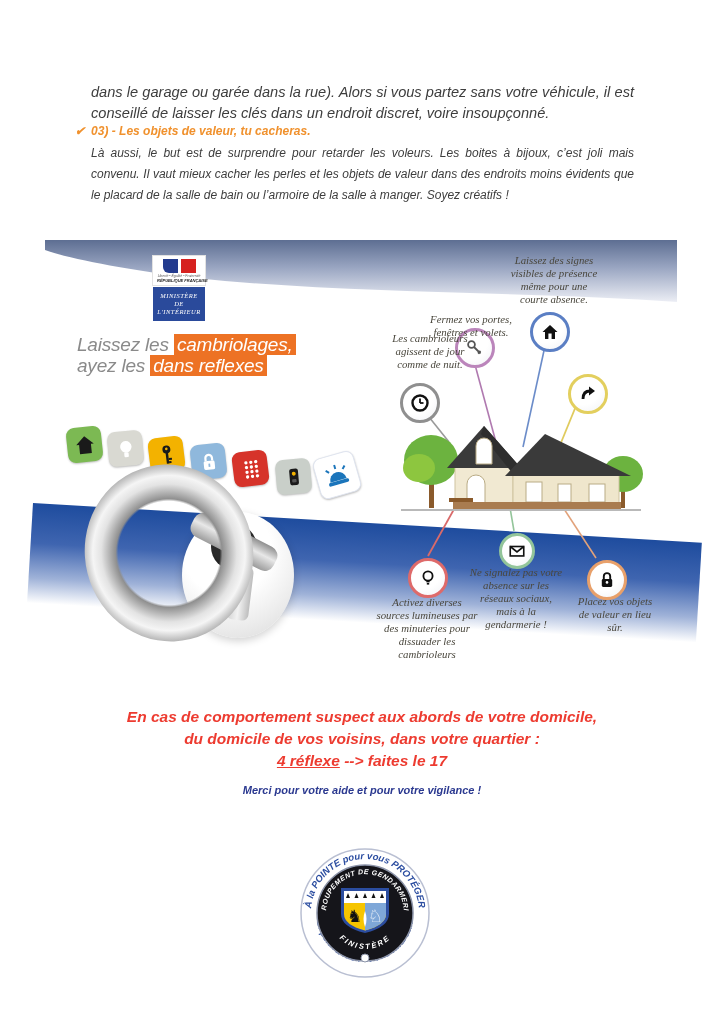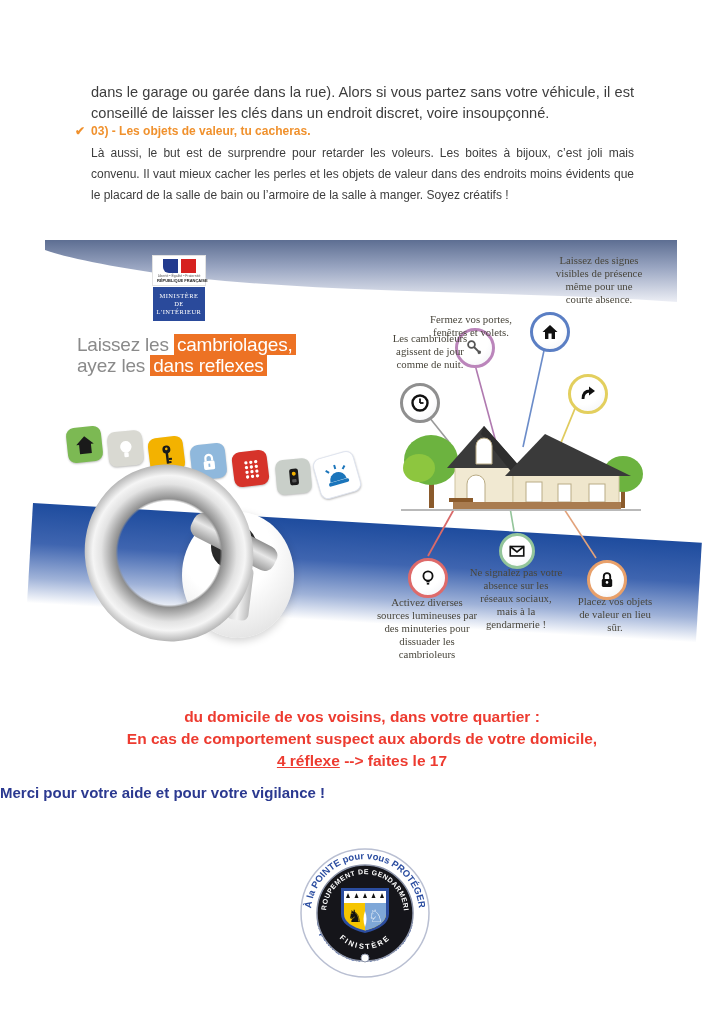--- a/index.html
+++ b/index.html
@@ -1,17 +1,17 @@
 <!DOCTYPE html>
 <html><head>
 <meta charset="utf-8">
 <style>
   html,body{margin:0;padding:0;background:#ffffff;}
   .page{position:relative;width:712px;height:1024px;background:#ffffff;overflow:hidden;
-        font-family:"Liberation Sans",sans-serif;}
+        font-family:"Liberation Sans",sans-serif;font-style:italic;}
 
   
   .bodytext{position:absolute;left:91px;top:82px;width:543px;color:#3d3d3d;
             font-size:14.6px;line-height:21px;text-align:justify;}
   .check-line{position:absolute;left:75px;top:124px;width:560px;color:#f0912d;
               font-weight:bold;font-size:12px;}
   .check-line .mark{margin-right:6px;}
   .bodytext2{position:absolute;left:91px;top:143px;width:543px;color:#3d3d3d;
              font-size:12px;line-height:21px;text-align:justify;}
 
@@ -61,22 +61,22 @@
 
   .bubble{position:absolute;width:34px;height:34px;border-radius:50%;z-index:7;display:flex;
           align-items:center;justify-content:center;
           background:radial-gradient(circle at 35% 28%,#ffffff 55%,#f0f1f5);}
   .co-text{position:absolute;z-index:7;font-family:"Liberation Serif",serif;font-size:10.8px;
            line-height:13px;color:#49463c;text-align:center;}
 
   
   .alert{position:absolute;left:0;top:706px;width:724px;text-align:center;
          font-weight:bold;font-size:15.5px;line-height:22px;}
-  .thanks{position:absolute;left:0;top:784px;width:724px;
-          font-weight:bold;font-size:15px;}
+  .thanks{position:absolute;left:0;top:784px;width:724px;text-align:center;
+          font-weight:bold;font-size:11px;}
   .u{text-decoration:underline;}
 
   .badge{position:absolute;left:297px;top:845px;z-index:2;}
 </style>
 </head>
 <body>
 
 <div class="page">
 
   <div class="bodytext">dans le garage ou garée dans la rue). Alors si vous partez sans votre véhicule, il est conseillé de laisser les clés dans un endroit discret, voire insoupçonné.</div>
@@ -270,29 +270,29 @@
     <div class="bubble" style="left:542px;top:320px;border:3px solid #e8a06a;">
       <svg width="20" height="20" viewBox="0 0 20 20">
           <path d="M6.8 9 V6.3 a3.2 3.2 0 0 1 6.4 0 V9" fill="none" stroke="#111" stroke-width="1.9"></path>
           <rect x="4.8" y="9" width="10.4" height="8" rx="1.4" fill="#111"></rect>
           <circle cx="10" cy="12.4" r="1.3" fill="#fff"></circle>
         </svg>
     </div>
 
     <div class="co-text" style="left:336px;top:92px;width:98px;">Les cambrioleurs agissent de jour comme de nuit.</div>
     <div class="co-text" style="left:380px;top:41px;width:92px;margin-top:32px;">Fermez vos portes, fenêtres et volets.</div>
-    <div class="co-text" style="left:461px;top:14px;width:96px;margin-left:45px;">Laissez des signes visibles de présence même pour une courte absence.</div>
+    <div class="co-text" style="left:461px;top:14px;width:96px;">Laissez des signes visibles de présence même pour une courte absence.</div>
     <div class="co-text" style="left:330px;top:356px;width:104px;">Activez diverses sources lumineuses par des minuteries pour dissuader les cambrioleurs</div>
     <div class="co-text" style="left:528px;top:355px;width:84px;">Placez vos objets de valeur en lieu sûr.</div>
     <div class="co-text" style="left:424px;top:326px;width:94px;">Ne signalez pas votre absence sur les réseaux sociaux, mais à la gendarmerie !</div>
   </div>
 
   <div class="alert" style="color:#ed3b30;">
+    <div>En cas de comportement suspect aux abords de votre domicile,</div>
     <div>du domicile de vos voisins, dans votre quartier :</div>
-    <div>En cas de comportement suspect aux abords de votre domicile,</div>
     <div><span class="u">4 réflexe</span><span> --&gt; faites le 17</span></div>
   </div>
 
   <div class="thanks" style="color:#2b3990;">Merci pour votre aide et pour votre vigilance !</div>
 
   <svg class="badge" width="136" height="136" viewBox="0 0 136 136">
     <defs>
       <path id="arcA" d="M 14,68 A 54,54 0 0 1 122,68"></path>
       <path id="arcB" d="M 19,68 A 49,49 0 0 0 117,68"></path>
       <path id="arcC" d="M 29,68 A 39,39 0 0 1 107,68"></path>

